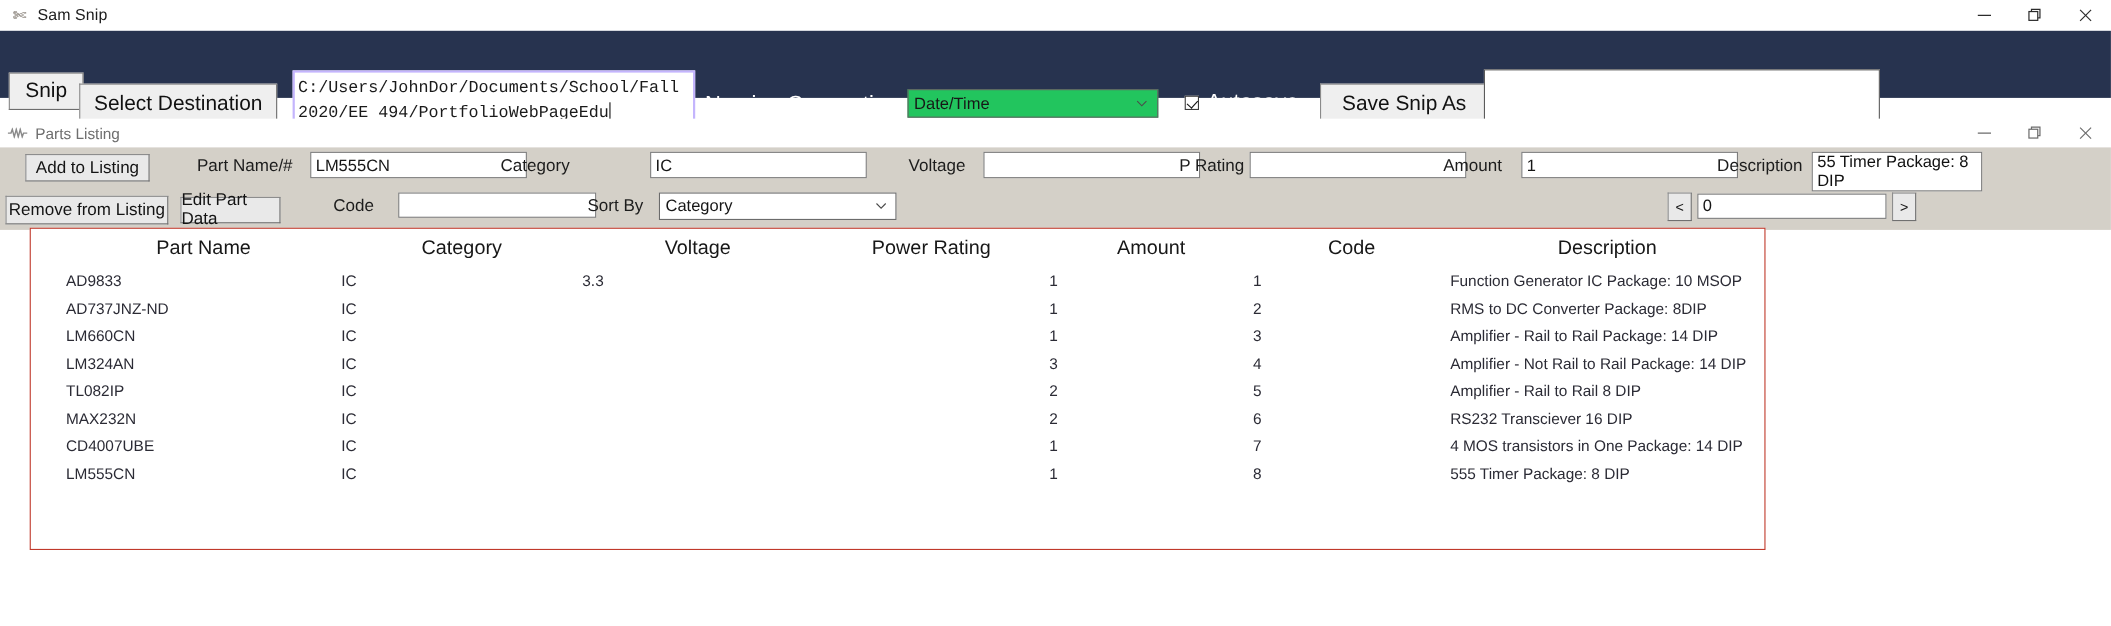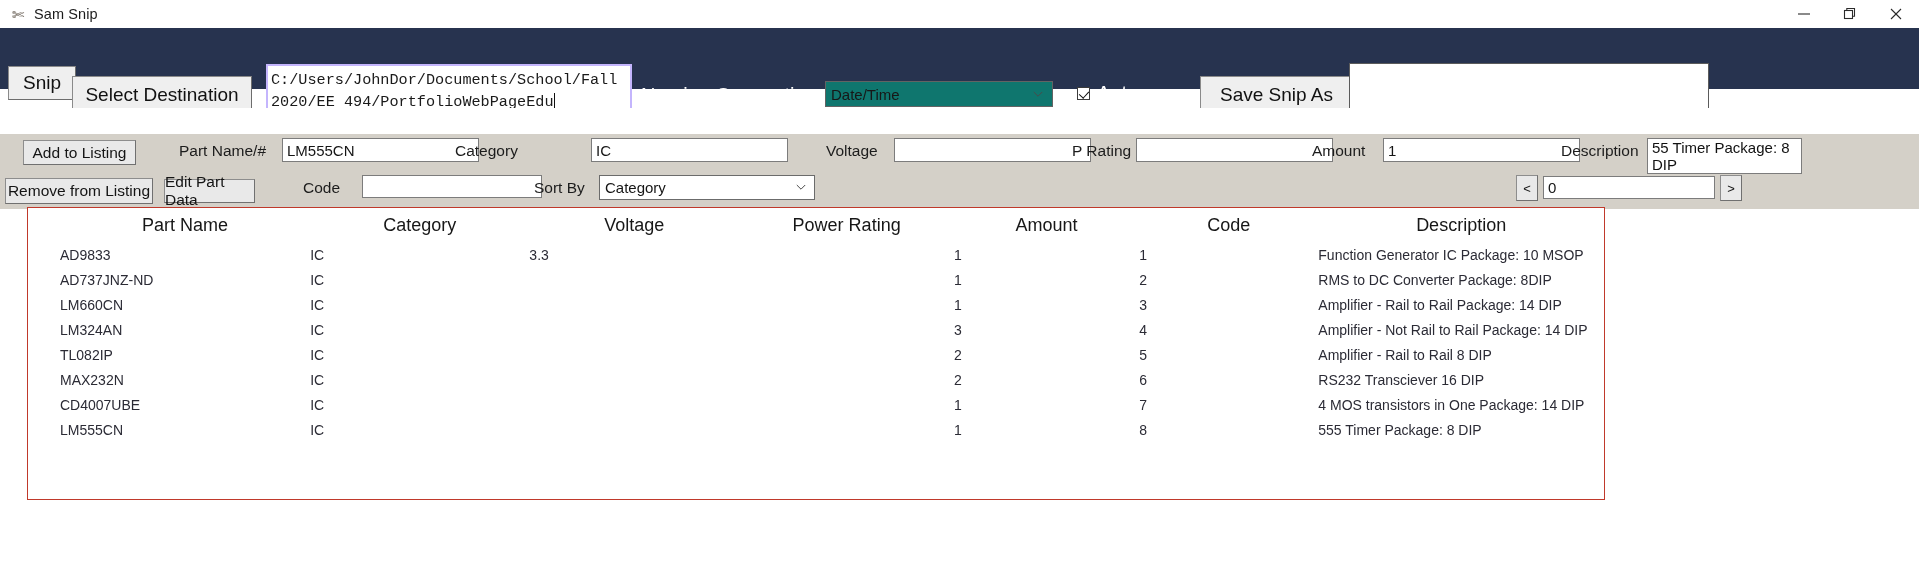--- a/index.html
+++ b/index.html
@@ -67,21 +67,21 @@
     vertical-align:-3px;margin-left:0px;
   }
 
   .tb-label{
     position:absolute;color:#ffffff;font-size:20px;
   }
   #naming-convention-label{left:641px;top:56px;}
 
   #naming-convention-select{
     position:absolute;left:825px;top:53px;width:228px;height:26px;
-    background:#0f766e;border:1px solid #636363;box-sizing:border-box;
+    background:#22c55e;border:1px solid #636363;box-sizing:border-box;
     font-size:15px;color:#171717;
     display:flex;align-items:center;padding-left:5px;
   }
   #naming-convention-select .chev{
     position:absolute;right:9px;top:7px;width:10px;height:10px;
   }
 
   #autosave-row{position:absolute;left:1077px;top:54px;display:flex;align-items:center;}
   #autosave-checkbox{
     width:13px;height:13px;border:1px solid #3c3c3c;background:#fff;
@@ -238,20 +238,47 @@
       <div id="autosave-label">Autosave</div>
     </div>
 
     <div class="btn" id="save-snip-as-button">Save Snip As</div>
 
     <div id="preview-pane"></div>
   </div>
 
   <div class="subwindow">
 
+    <div class="sub-titlebar">
+      <div class="sub-icon">
+        <svg width="18" height="10" viewBox="0 0 18 10">
+          <polyline points="0,5 3,5 4.2,1.6 6,8.4 7.8,1.6 9.6,8.4 11.4,1.6 13.2,8.4 14.4,5 18,5" fill="none" stroke="#8a8a8a" stroke-width="1.3"></polyline>
+        </svg>
+      </div>
+      <div class="sub-title">Parts Listing</div>
+      <div class="sub-controls">
+        <div class="sub-btn">
+          <svg width="14" height="14" viewBox="0 0 14 14">
+              <line x1="1" y1="7" x2="13" y2="7" stroke="#6b6b6b" stroke-width="1.1"></line>
+            </svg>
+        </div>
+        <div class="sub-btn">
+          <svg width="14" height="14" viewBox="0 0 14 14">
+            <rect x="1.5" y="3.5" width="8" height="8" fill="none" stroke="#6b6b6b" stroke-width="1.1"></rect>
+            <polyline points="3.8,3.3 3.8,1.5 11.5,1.5 11.5,9.2 9.8,9.2" fill="none" stroke="#6b6b6b" stroke-width="1.1"></polyline>
+          </svg>
+        </div>
+        <div class="sub-btn">
+          <svg width="14" height="14" viewBox="0 0 14 14">
+            <line x1="2" y1="2" x2="12" y2="12" stroke="#6b6b6b" stroke-width="1.1"></line>
+            <line x1="12" y1="2" x2="2" y2="12" stroke="#6b6b6b" stroke-width="1.1"></line>
+          </svg>
+        </div>
+      </div>
+    </div>
 
     <div class="formarea">
       <div class="f-btn" id="add-to-listing-button">Add to Listing</div>
       <div class="f-btn" id="remove-from-listing-button">Remove from Listing</div>
       <div class="f-btn" id="edit-part-data-button">Edit Part Data</div>
 
       <div class="f-label" id="part-name-label">Part Name/#</div>
       <div class="f-input" id="part-name-input">LM555CN</div>
 
       <div class="f-label" id="category-label">Category</div>

